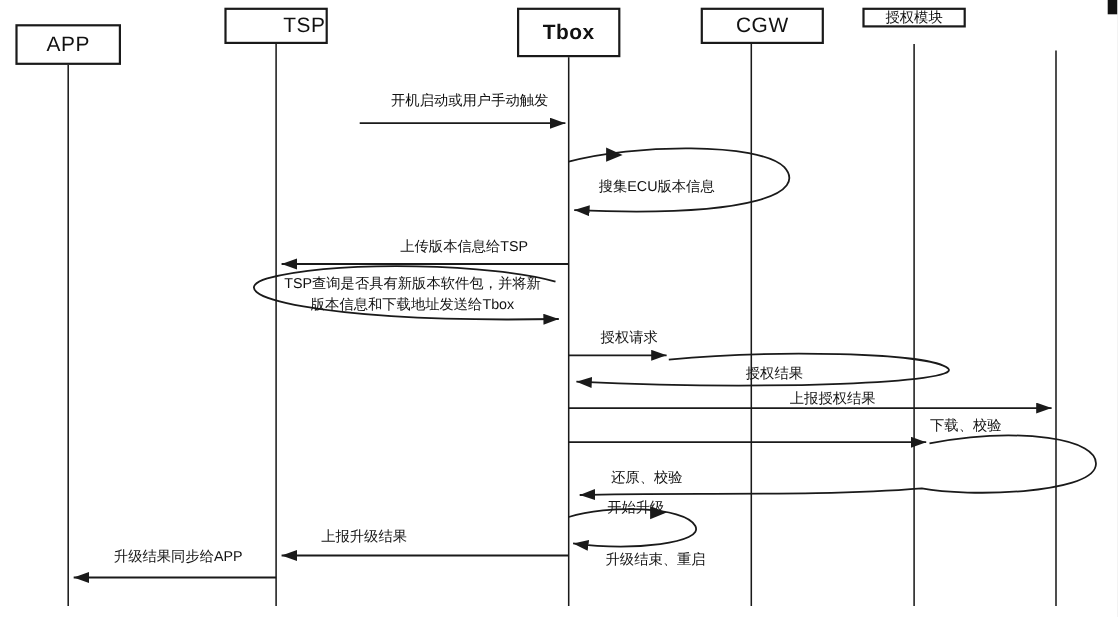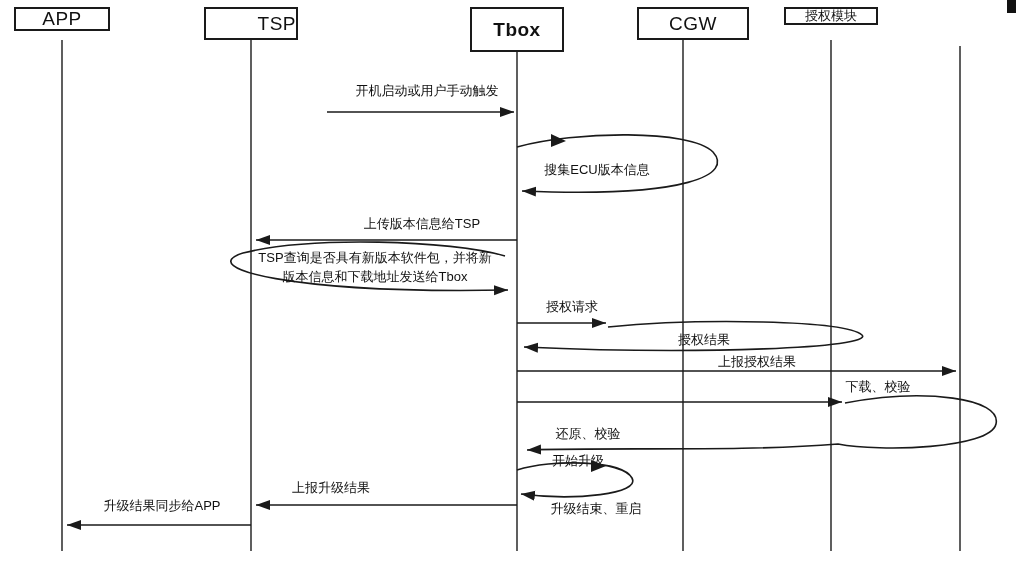--- a/index.html
+++ b/index.html
@@ -92,21 +92,21 @@
     <polygon class="ah" points="591,460 606,466 591,472"></polygon>
     <text x="596" y="513" text-anchor="middle">升级结束、重启</text>
 
     <line class="ln" x1="517" y1="505" x2="256" y2="505" marker-end="url(#arr)"></line>
     <text x="331" y="492" text-anchor="middle">上报升级结果</text>
 
     <line class="ln" x1="251" y1="525" x2="67" y2="525" marker-end="url(#arr)"></line>
     <text x="162" y="510" text-anchor="middle">升级结果同步给APP</text>
   </svg>
 
-  <div class="pbox lg" style="left:14px; top:7px; width:96px; height:24px;">
+  <div class="pbox lg" style="left:14px; top:22px; width:96px; height:37px;">
     <span>APP</span>
   </div>
   <div class="pbox lg" style="left:204px; top:7px; width:94px; height:33px;justify-content:flex-end;">
     <span>TSP</span>
   </div>
   <div class="pbox lg" style="left:470px; top:7px; width:94px; height:45px;font-weight:bold;">
     <span>Tbox</span>
   </div>
   <div class="pbox lg" style="left:637px; top:7px; width:112px; height:33px;">
     <span>CGW</span>

